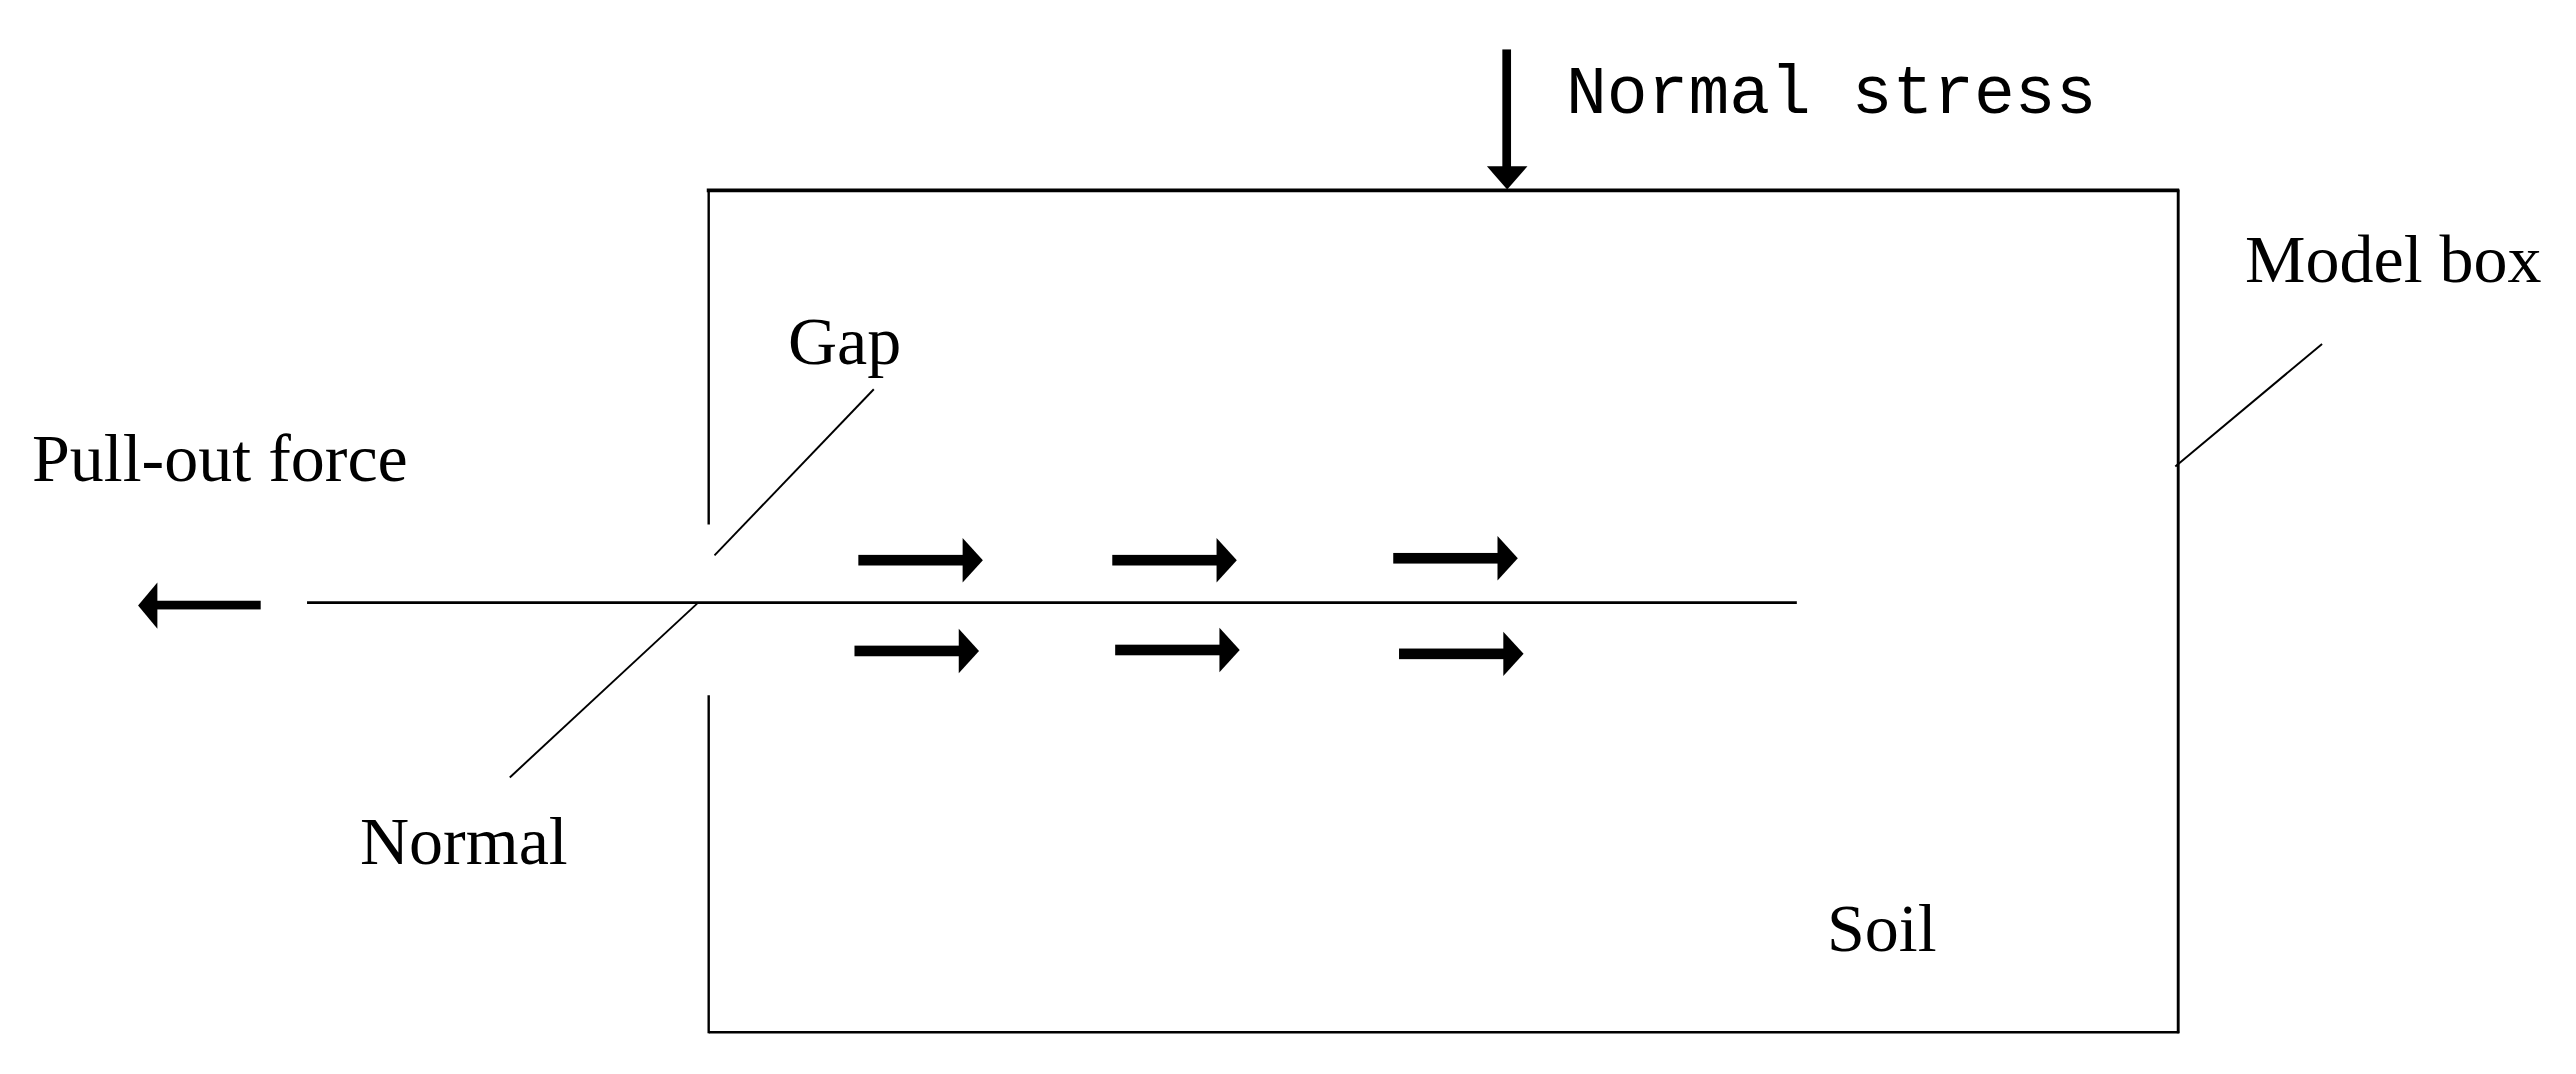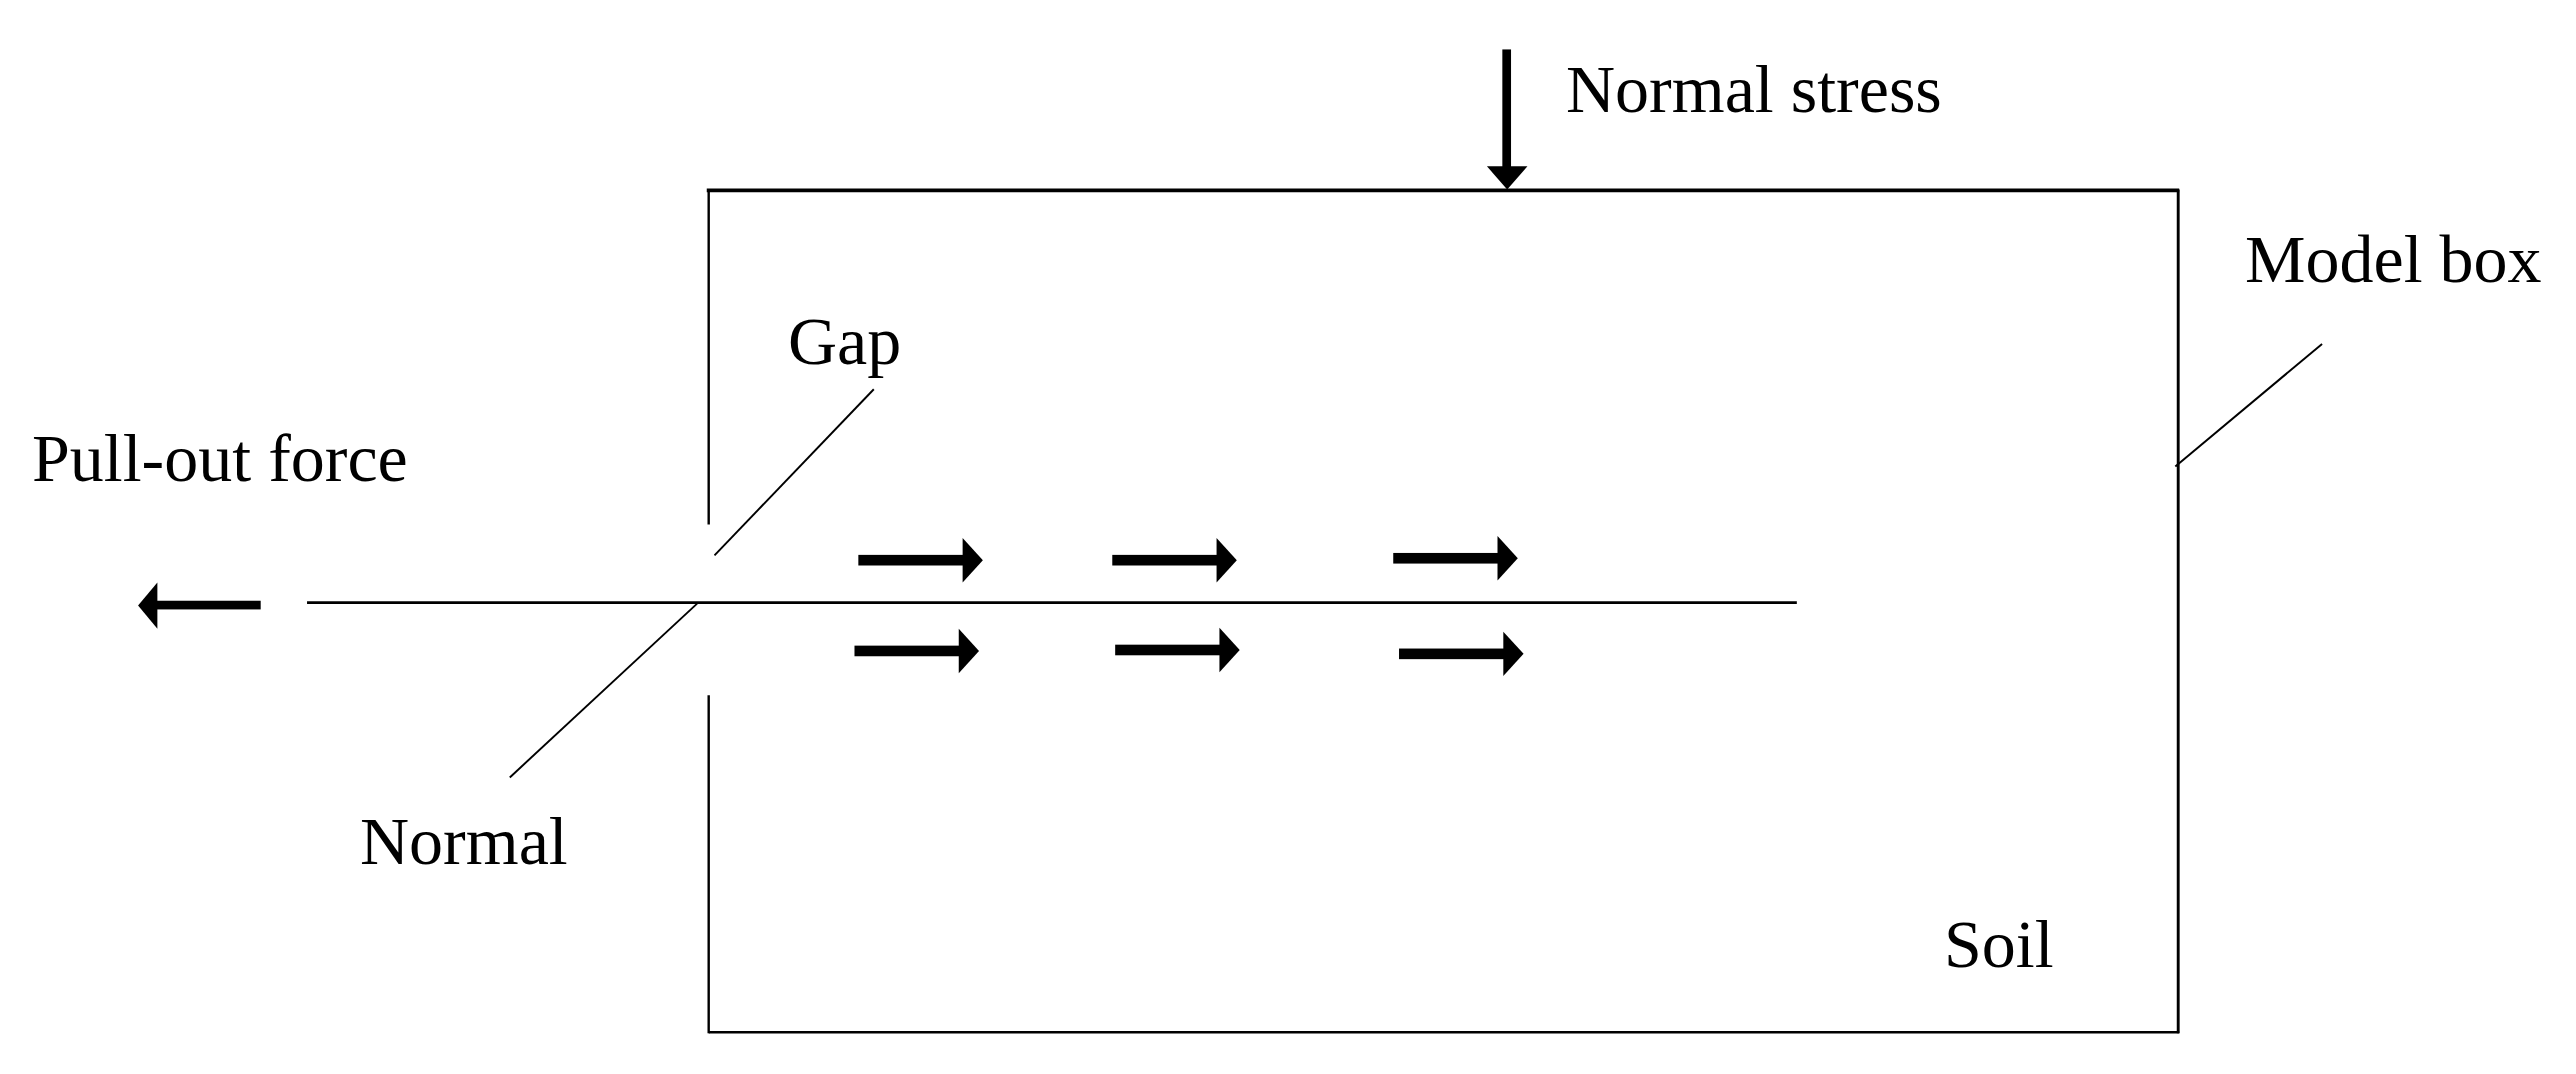--- a/index.html
+++ b/index.html
@@ -20,26 +20,26 @@
     display: block;
   }
   .label {
     position: absolute;
     font-size: 68px;
     line-height: 68px;
     color: #000000;
     white-space: nowrap;
     letter-spacing: 0px;
   }
-  .label-normal-stress { left: 1566px; top: 55px; }
+  .label-normal-stress { left: 1566px; top: 61px; font-family: Liberation Mono, monospace; }
   .label-model-box     { left: 2245px; top: 225px; }
   .label-gap           { left: 788px;  top: 307px; }
   .label-pull-out      { left: 32px;   top: 424px; }
   .label-geogrid       { left: 360px;  top: 807px; }
-  .label-soil          { left: 1944px; top: 894px; margin-top: 16px; }
+  .label-soil          { left: 1827px; top: 894px; }
 </style>
 </head>
 <body>
 
 <div class="canvas">
 
   <svg class="diagram-svg" viewBox="0 0 2668 1113" xmlns="http://www.w3.org/2000/svg">
 
     <g stroke="#000000" fill="none">
       <line x1="732" y1="197" x2="2257" y2="197" stroke-width="4"></line>

